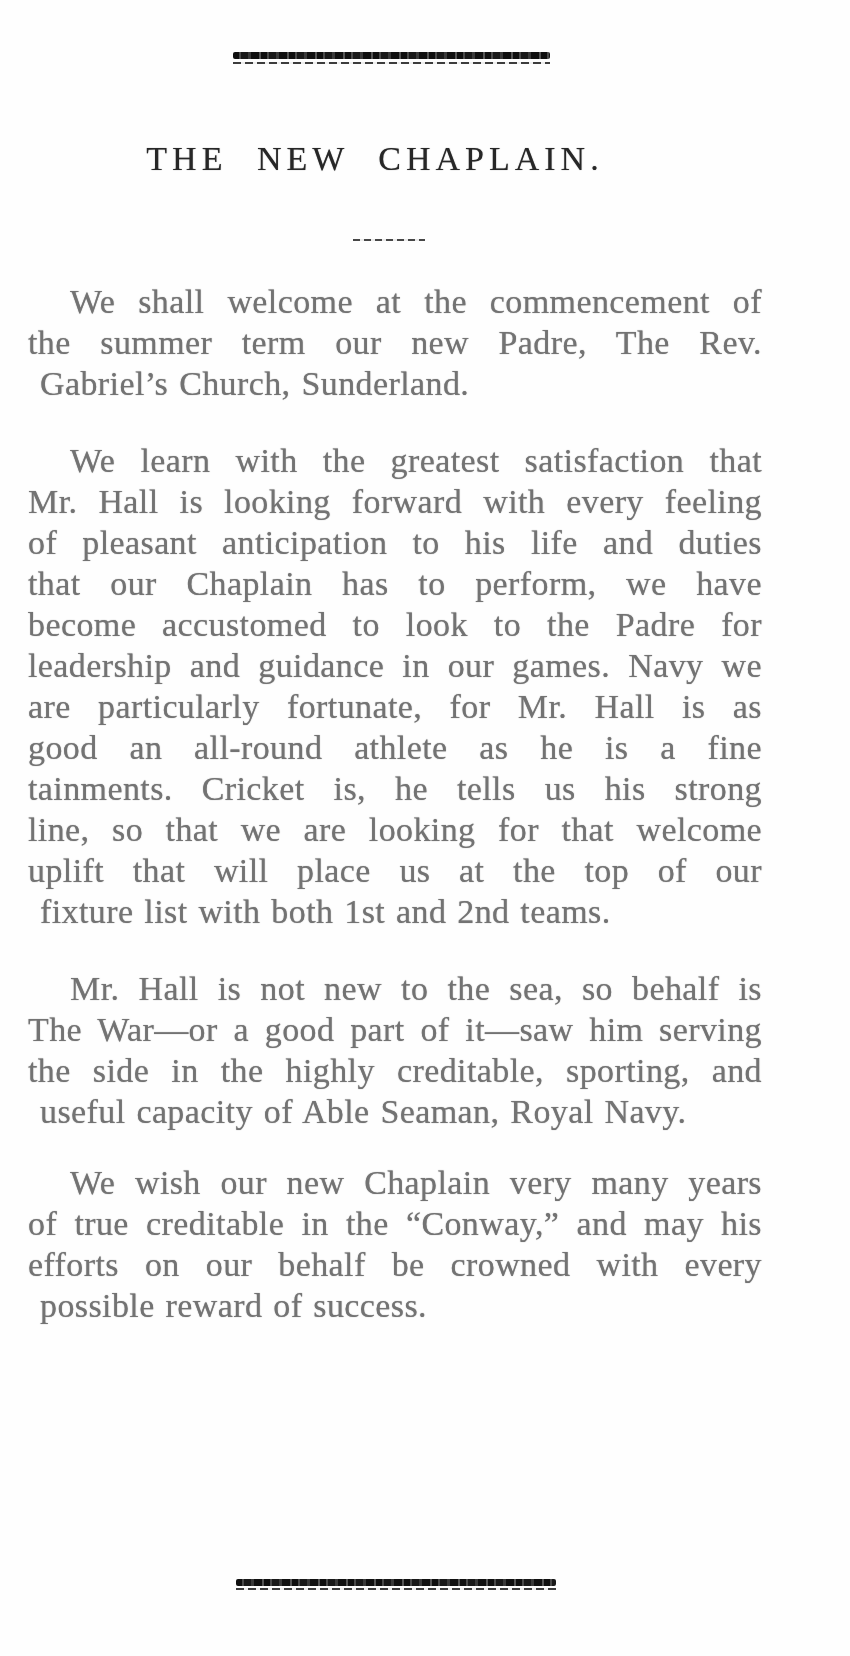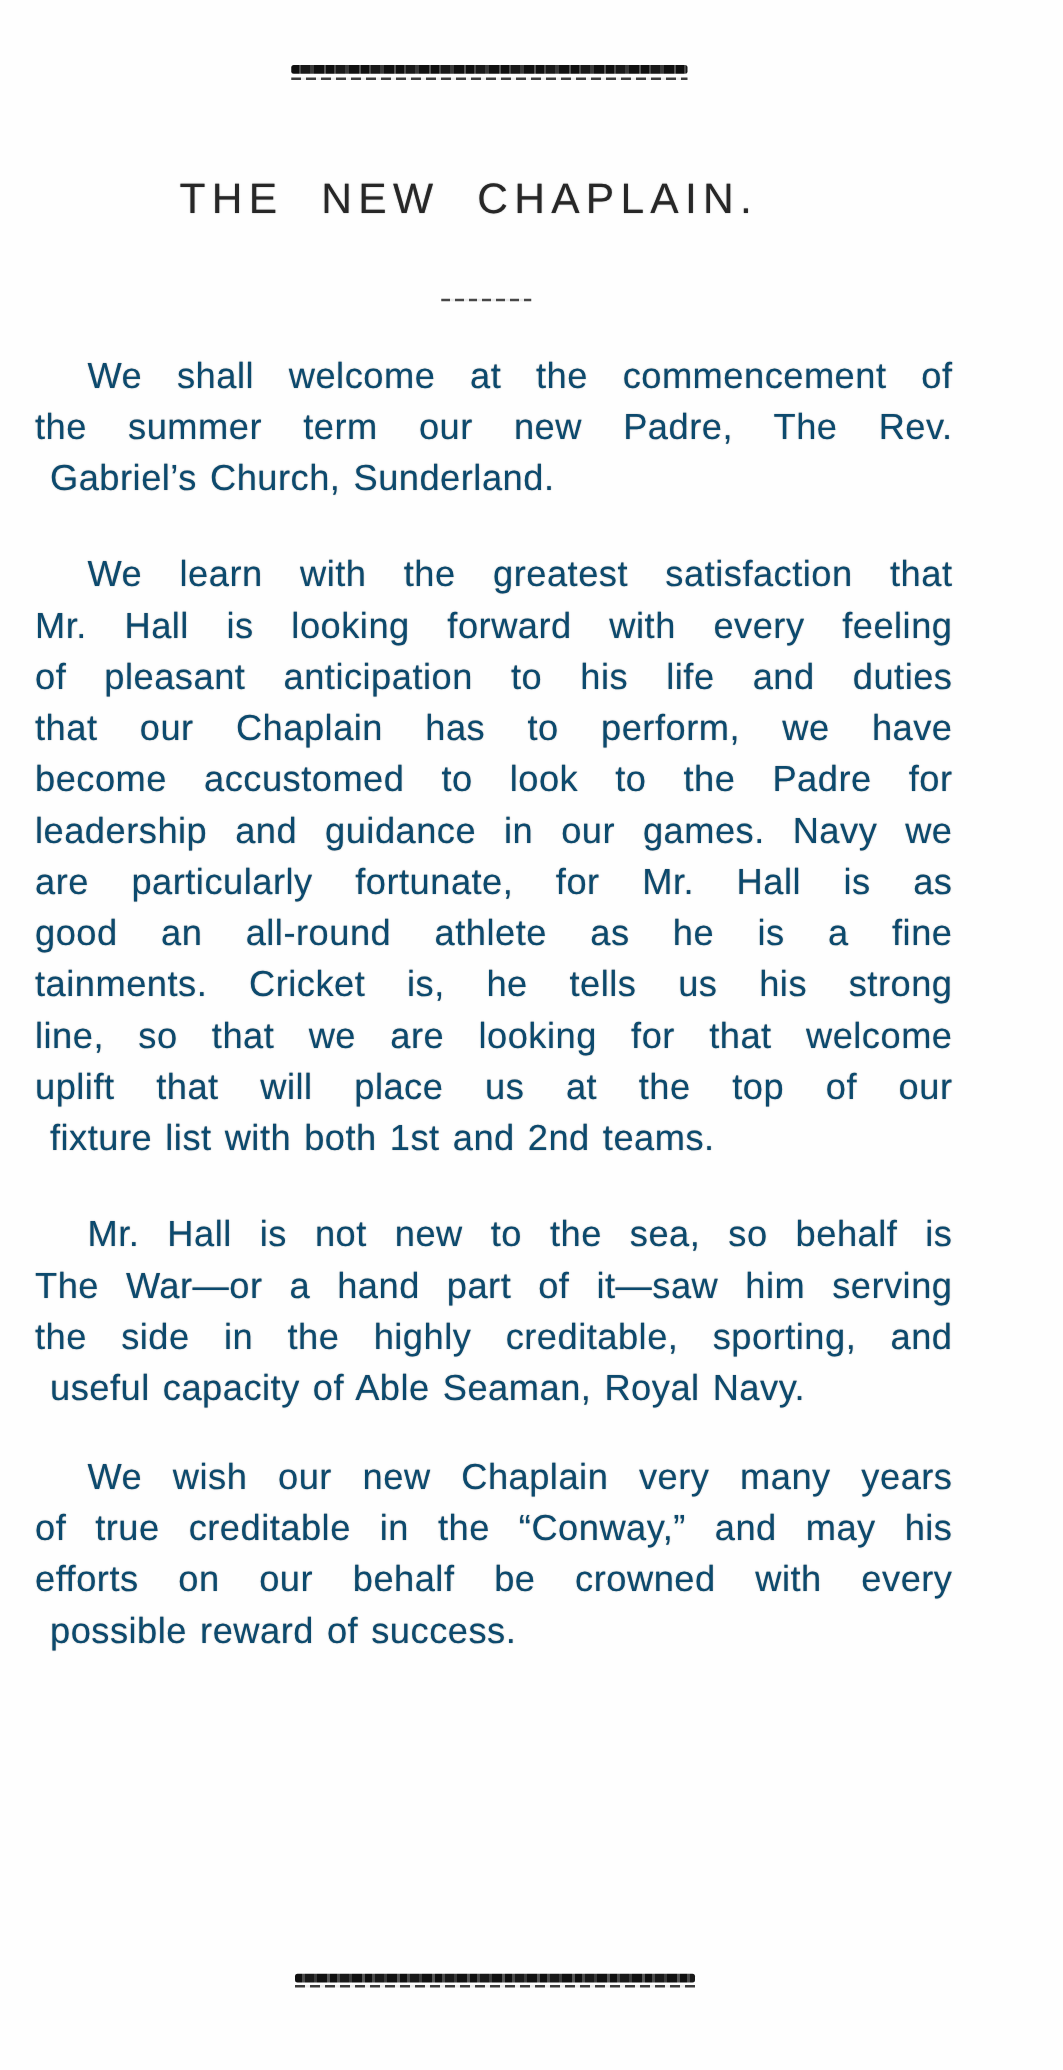--- a/index.html
+++ b/index.html
@@ -6,21 +6,21 @@
     margin: 0;
     padding: 0;
     background: #ffffff;
   }
   .page {
     position: relative;
     width: 850px;
     height: 1656px;
     background: #fefefe;
     overflow: hidden;
-    font-family: Liberation Sans, sans-serif;
+    font-family: Liberation Serif, serif;
     color: #242424;
   }
 
   
   .rule-double { position: absolute; }
   .rule-top    { left: 233px; top: 52px;  width: 317px; }
   .rule-bottom { left: 236px; top: 1579px; width: 320px; }
   .rule-thick {
     height: 7px;
     background: repeating-linear-gradient(90deg,
@@ -69,25 +69,25 @@
       #474747 0px, #474747 7px,
       rgba(71,71,71,0.1) 7px, rgba(71,71,71,0.1) 11px);
   }
 
   
   .body-text {
     position: absolute;
     left: 28px;
     top: 281px;
     width: 734px;
-    font-size: 29px;
+    font-size: 34px;
     line-height: 41px;
     letter-spacing: 0.4px;
     word-spacing: 2px;
-    color: #0c4a6e;
+    color: #737373;
     text-shadow: 0 0 1px rgba(30,30,30,0.5);
   }
   .para { margin: 0 0 36px 0; }
   .para:nth-child(3) { margin-bottom: 30px; }
   .para:last-child { margin-bottom: 0; }
   .tline {
     text-align: justify;
     text-align-last: justify;
   }
   .tline.first { text-indent: 42px; }
@@ -122,21 +122,21 @@
         <div class="tline">leadership and guidance in our games. Navy we</div>
         <div class="tline">are particularly fortunate, for Mr. Hall is as</div>
         <div class="tline">good an all-round athlete as he is a fine</div>
         <div class="tline">tainments. Cricket is, he tells us his strong</div>
         <div class="tline">line, so that we are looking for that welcome</div>
         <div class="tline">uplift that will place us at the top of our</div>
         <div class="tline last">fixture list with both 1st and 2nd teams.</div>
       </div>
     <div class="para">
         <div class="tline first">Mr. Hall is not new to the sea, so behalf is</div>
-        <div class="tline">The War—or a hand part of it—saw him serving</div>
+        <div class="tline">The War—or a good part of it—saw him serving</div>
         <div class="tline">the side in the highly creditable, sporting, and</div>
         <div class="tline last">useful capacity of Able Seaman, Royal Navy.</div>
       </div>
     <div class="para">
         <div class="tline first">We wish our new Chaplain very many years</div>
         <div class="tline">of true creditable in the “Conway,” and may his</div>
         <div class="tline">efforts on our behalf be crowned with every</div>
         <div class="tline last">possible reward of success.</div>
       </div>
   </div>

